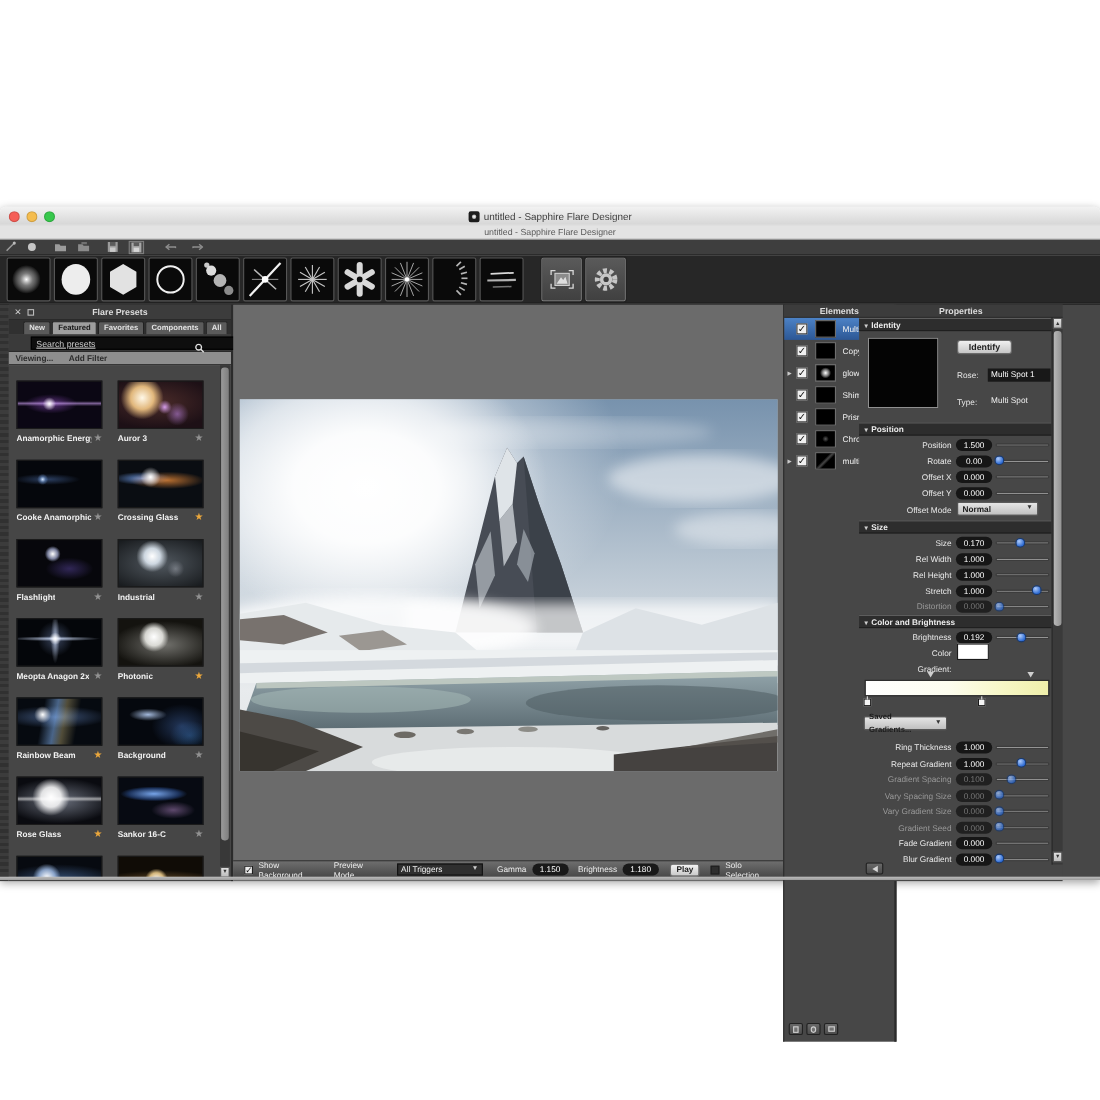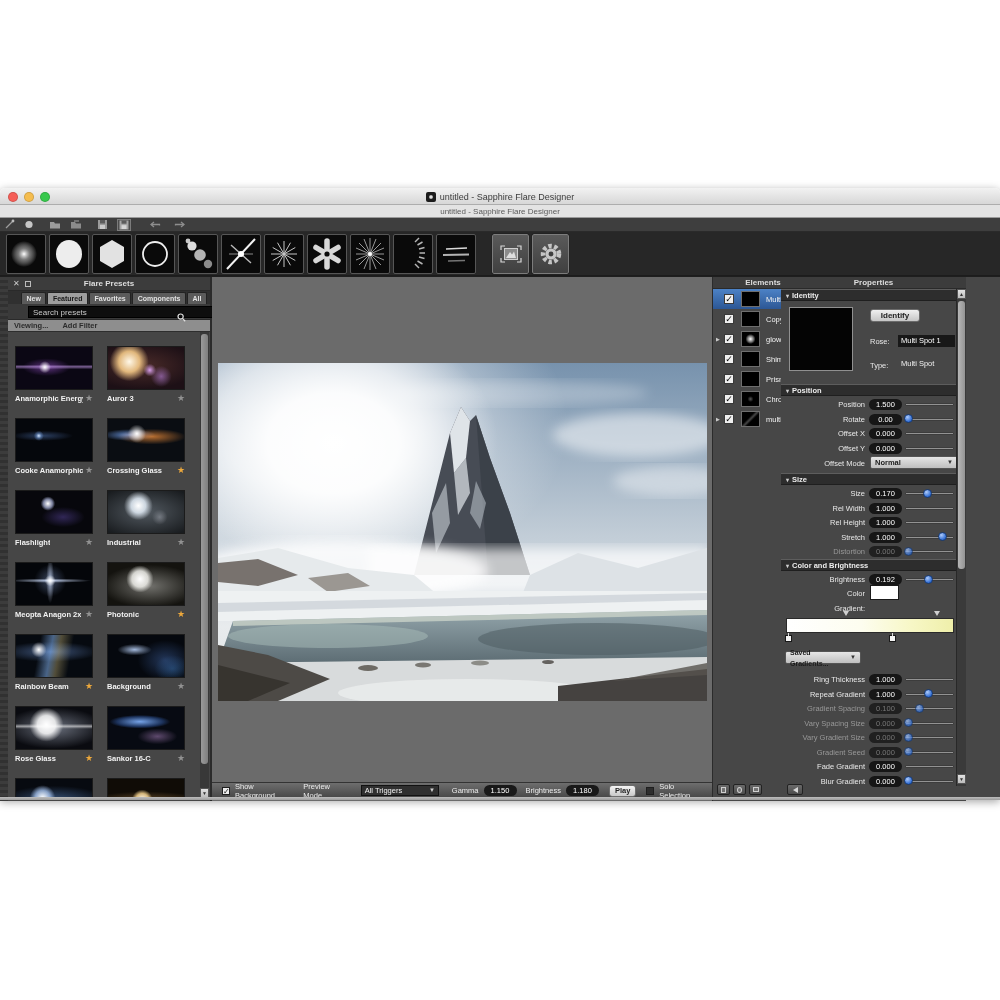--- a/index.html
+++ b/index.html
@@ -33,21 +33,21 @@
 
   
   .presets{position:absolute;left:8px;top:0;width:204px;height:524px;background:#464646;border-right:2px solid #2b2b2b;}
   .p-header{height:14px;background:#3c3c3c;border-bottom:1px solid #2a2a2a;text-align:center;font-size:8px;font-weight:bold;color:#ddd;line-height:14px;position:relative;}
   .p-close{position:absolute;left:5px;top:0;font-size:8px;font-weight:normal;color:#ccc;}
   .p-detach{position:absolute;left:17px;top:4px;width:6px;height:6px;border:1px solid #bbb;}
   .p-tabs{height:13px;background:#303030;display:flex;gap:1px;padding:1px 3px 0 13px;}
   .p-tab{flex:1 1 auto;background:#5b5b5b;border:1px solid #222;border-bottom:none;color:#e2e2e2;font-size:7px;font-weight:bold;text-align:center;line-height:11px;border-radius:2px 2px 0 0;white-space:nowrap;padding:0 2px;}
   .p-tab.active{background:#9e9e9e;color:#1a1a1a;}
   .p-search{height:16px;background:#3a3a3a;border-bottom:1px solid #2a2a2a;position:relative;}
-  .search-box{position:absolute;left:20px;top:2px;width:187px;height:12px;background:#0e0e0e;border:1px solid #000;color:#c9c9c9;font-size:8px;line-height:10px;padding:1px 20px 0 4px;}
+  .search-box{position:absolute;left:20px;top:2px;width:187px;height:12px;background:#0e0e0e;border:1px solid #000;color:#c9c9c9;font-size:8px;line-height:10px;padding:1px 20px 0 4px;text-decoration:underline;}
   .search-mag{position:absolute;right:24px;top:4px;}
   .p-filterrow{height:12px;background:#8e8e8e;border-bottom:1px solid #2e2e2e;display:flex;gap:14px;padding-left:6px;font-size:7.5px;font-weight:bold;color:#2c2c2c;line-height:12px;}
   .p-grid{position:absolute;left:0;top:55px;width:194px;height:466px;overflow:hidden;display:grid;grid-template-columns:78px 78px;grid-auto-rows:58px;column-gap:14px;row-gap:14px;padding:14px 0 0 7px;align-content:start;}
   .preset{width:78px;height:58px;}
   .pthumb{width:78px;height:44px;border:1px solid #1b1b1b;background:#000;}
   .pmeta{height:12px;margin-top:2px;display:flex;justify-content:space-between;align-items:center;}
   .pname{font-size:7.5px;font-weight:bold;color:#f2f2f2;white-space:nowrap;overflow:hidden;max-width:68px;}
   .star{font-size:9px;line-height:10px;color:#929292;}
   .star.gold{color:#eca83c;}
   .p-scroll{position:absolute;right:1px;top:55px;width:9px;height:466px;background:#383838;}
@@ -60,21 +60,21 @@
   .vbottom{position:absolute;left:0;top:505px;width:500px;height:16px;background:linear-gradient(#6e6e6e,#464646);border-top:1px solid #333;display:flex;align-items:center;padding:0 6px 0 10px;gap:5px;font-size:7.5px;color:#ececec;}
   .cb{width:8px;height:8px;flex:0 0 auto;border:1px solid #1f1f1f;background:#ededed;color:#111;font-size:8px;line-height:7px;text-align:center;}
   .cb.dark{background:#2e2e2e;}
   .vsel{width:80px;height:11px;background:#2f2f2f;border:1px solid #111;color:#f0f0f0;font-size:7.5px;line-height:9px;padding:0 3px;display:flex;justify-content:space-between;align-items:center;}
   .vsel .arr{color:#cfcfcf;font-size:6px;}
   .vpill{min-width:33px;height:11px;background:#191919;border-radius:6px;color:#fff;font-size:7.5px;line-height:11px;text-align:center;padding:0 4px;}
   .playbtn{width:28px;height:12px;background:linear-gradient(#f4f4f4,#c9c9c9);border:1px solid #6e6e6e;border-radius:3px;color:#222;font-size:7.5px;font-weight:bold;line-height:10px;text-align:center;}
   .vspace{flex:1 1 auto;}
 
   
-  .elements{position:absolute;left:712px;top:0;width:103px;height:524px;background:#474747;border-left:1px solid #2b2b2b;border-right:2px solid #2b2b2b;}
+  .elements{position:absolute;left:712px;top:0;width:103px;height:670px;background:#474747;border-left:1px solid #2b2b2b;border-right:2px solid #2b2b2b;}
   .e-header{height:12px;background:#3c3c3c;border-bottom:1px solid #2a2a2a;text-align:center;font-size:8px;font-weight:bold;color:#ddd;line-height:12px;}
   .el-row{height:20px;position:relative;display:flex;align-items:center;}
   .el-row.selected{background:linear-gradient(#4c82c6,#2c5795);}
   .el-arrow{position:absolute;left:3px;font-size:5px;color:#c9c9c9;}
   .el-check{width:10px;height:10px;margin-left:11px;background:#f0f0f0;border:1px solid #3a3a3a;color:#101010;font-size:9px;line-height:9px;text-align:center;flex:0 0 auto;}
   .el-thumb{width:19px;height:16px;margin-left:7px;background:#000;border:1px solid #6e6e6e;flex:0 0 auto;}
   .el-label{margin-left:6px;font-size:7.5px;color:#f2f2f2;white-space:nowrap;overflow:hidden;}
   .e-bottom{position:absolute;left:4px;bottom:6px;display:flex;gap:3px;}
   .mini-btn{width:13px;height:11px;background:linear-gradient(#6a6a6a,#4b4b4b);border:1px solid #222;border-radius:2px;display:flex;align-items:center;justify-content:center;}
   .mini-glyph{width:5px;height:6px;border:1px solid #cfcfcf;background:rgba(255,255,255,.15);}
@@ -620,21 +620,21 @@
             <div class="prop-row posrow" style="top: 164.5px;">
             <span class="prop-label">Offset Y</span>
             <span class="prop-pill">0.000</span>
             <span class="prop-slider">
                 <span class="prop-track"></span>
               </span>
           </div>
           </div>
         <div class="prop-row" style="top:179px">
           <span class="prop-label" style="top:3px">Offset Mode</span>
-          <span class="dropdown" style="left:89px;top:0;width:88px">
+          <span class="dropdown" style="left:89px;top:0;width:74px">
               <span>Normal</span>
               <span class="arr">▼</span>
             </span>
         </div>
 
         <div class="sec" style="top:196px"><span class="tri">▾</span><span>Size</span></div>
         <div>
 
         <div class="prop-row sizerow" style="top: 210px;">
             <span class="prop-label">Size</span>

